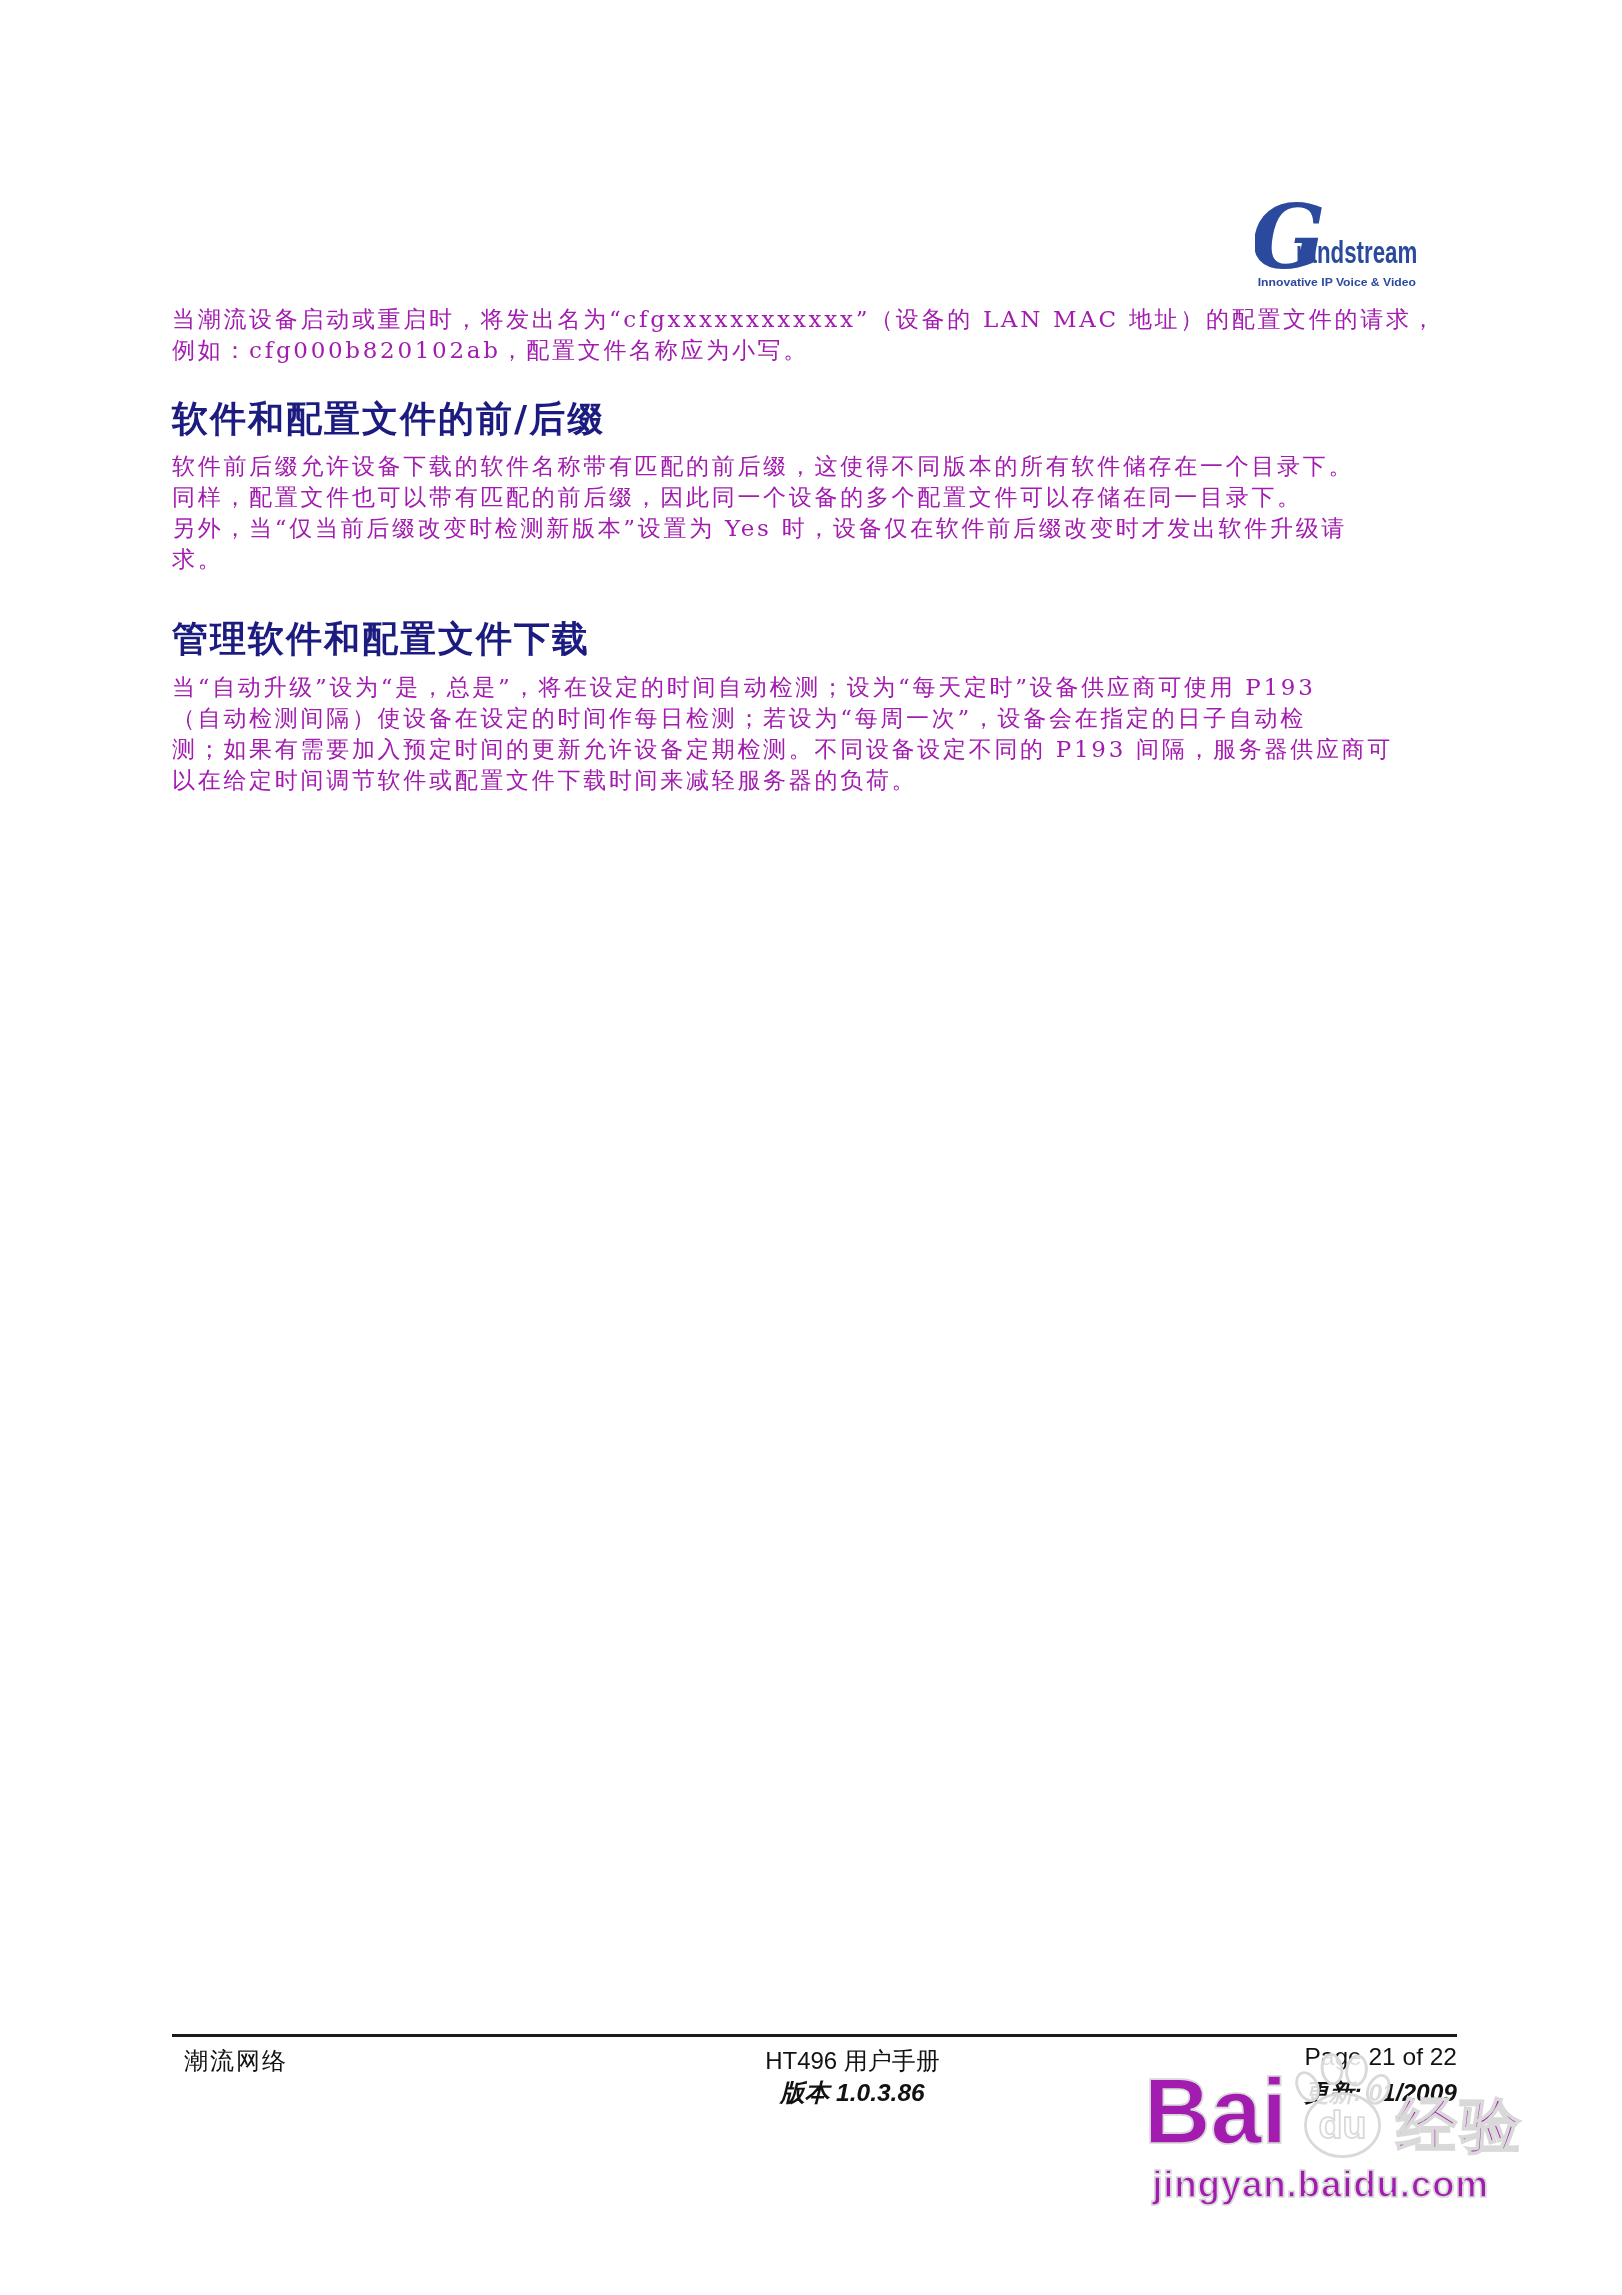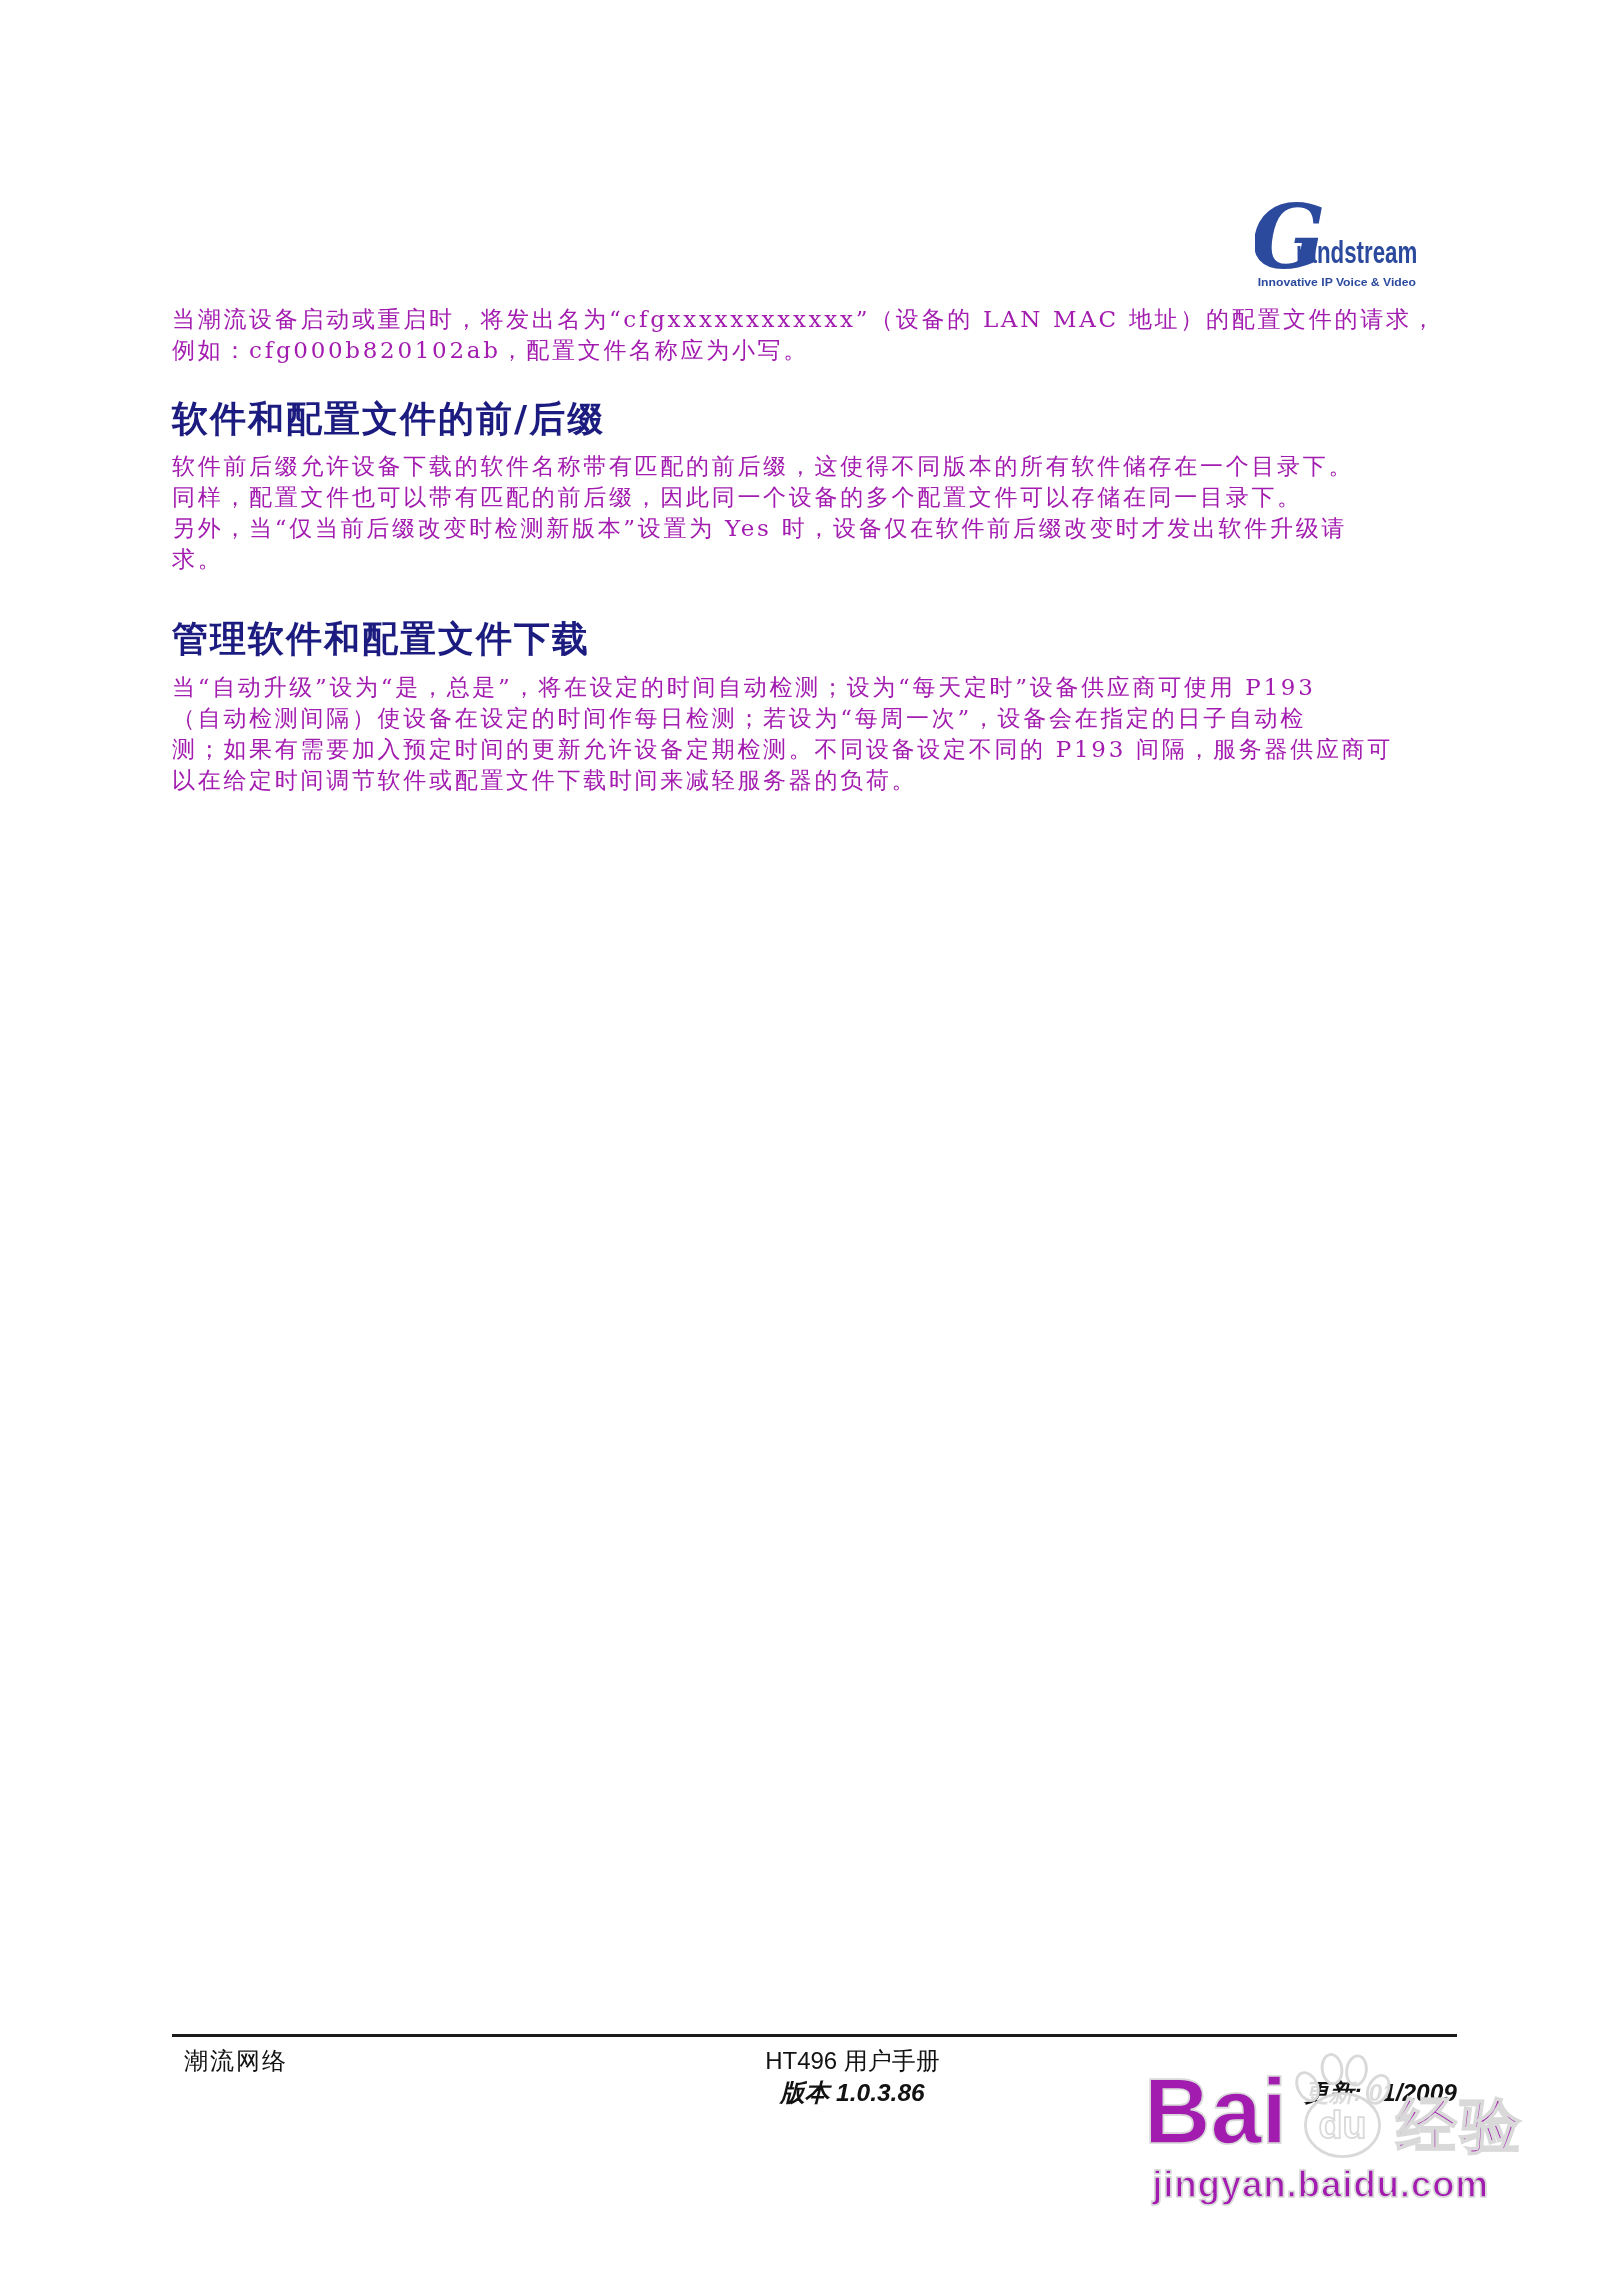--- a/index.html
+++ b/index.html
@@ -80,20 +80,21 @@
 
   <h2 class="hd h2pos">管理软件和配置文件下载</h2>
   <p class="body p3pos">当“自动升级”设为“是，总是”，将在设定的时间自动检测；设为“每天定时”设备供应商可使用 P193
 （自动检测间隔）使设备在设定的时间作每日检测；若设为“每周一次”，设备会在指定的日子自动检
 测；如果有需要加入预定时间的更新允许设备定期检测。不同设备设定不同的 P193 间隔，服务器供应商可
 以在给定时间调节软件或配置文件下载时间来减轻服务器的负荷。</p>
 
   <div class="rule"></div>
   <div class="f-company">潮流网络</div>
   <div class="f-title f-sans">HT496 用户手册</div>
+  <div class="f-page f-sans">Page 21 of 22</div>
   <div class="f-version f-sans">版本 1.0.3.86</div>
   <div class="f-updated f-sans">更新: 01/2009</div>
 
   <div class="watermark">
     <div class="wm-row">
       <span class="wm-text wm-bai">Bai</span>
       <span class="wm-paw">
         <svg viewBox="0 0 170 170">
           <ellipse class="paw-shape" cx="35" cy="58" rx="14" ry="21" transform="rotate(-25 35 58)"></ellipse>
           <ellipse class="paw-shape" cx="70" cy="33" rx="14" ry="21" transform="rotate(-8 70 33)"></ellipse>

